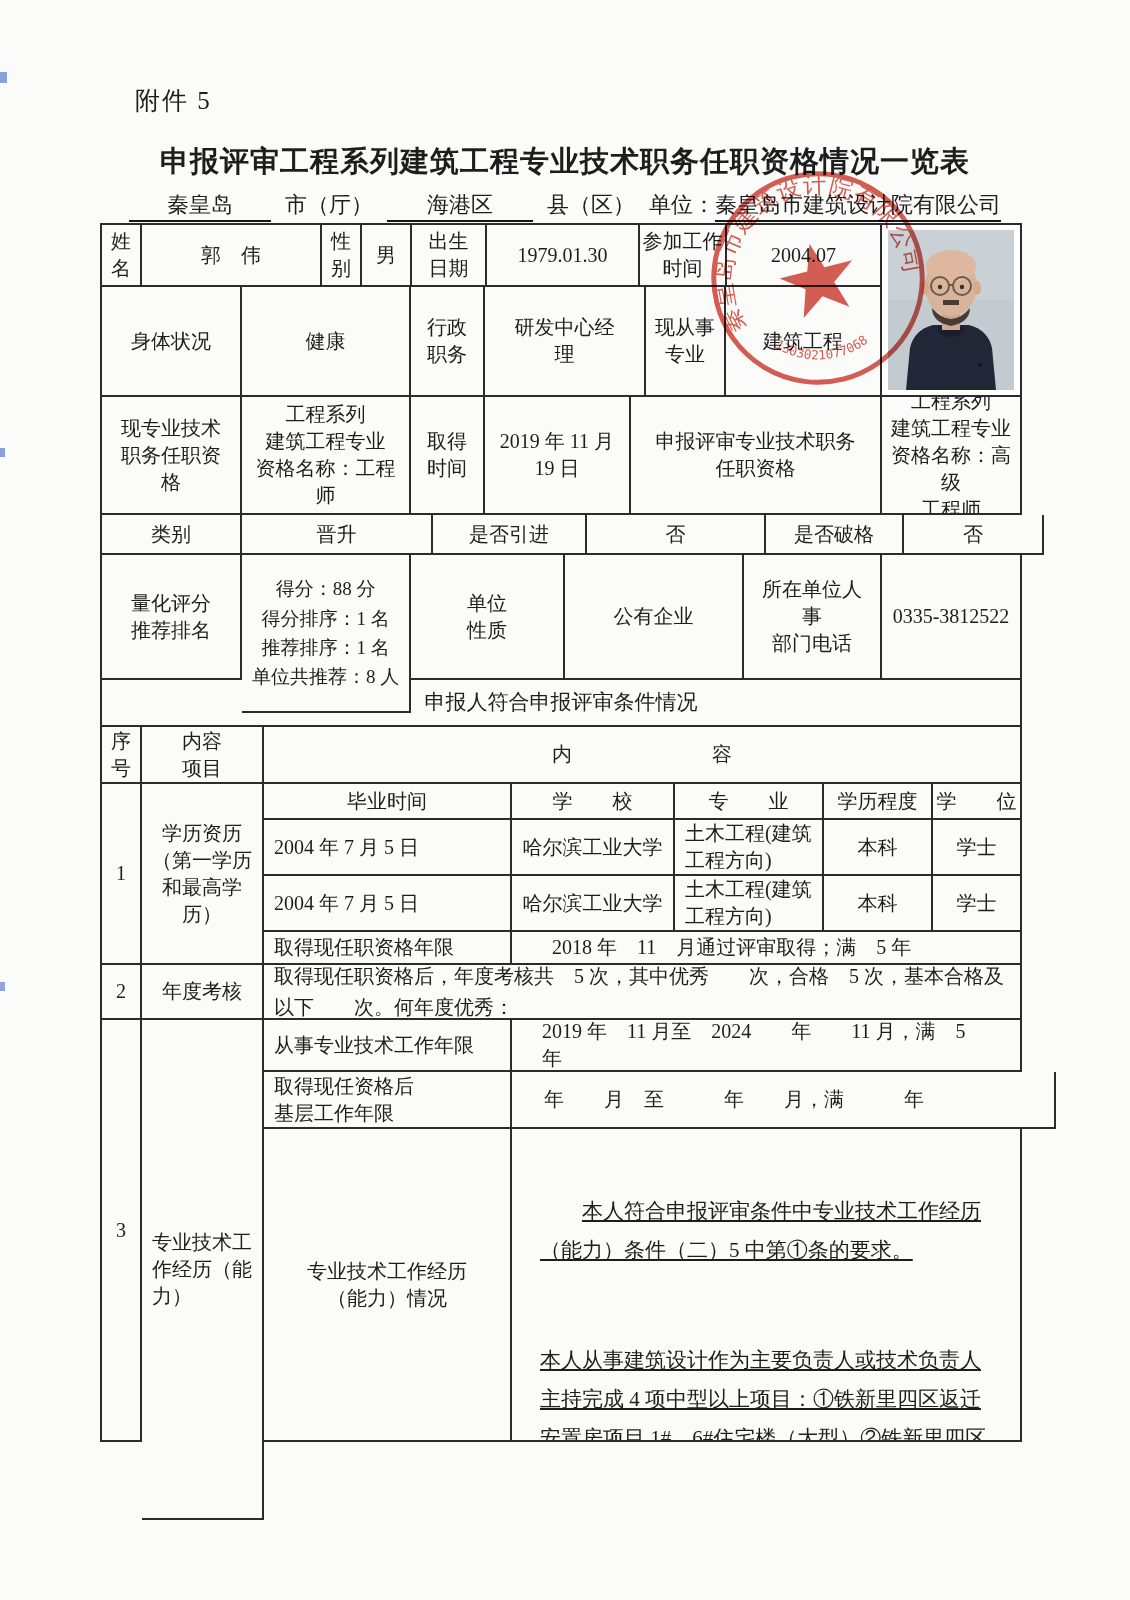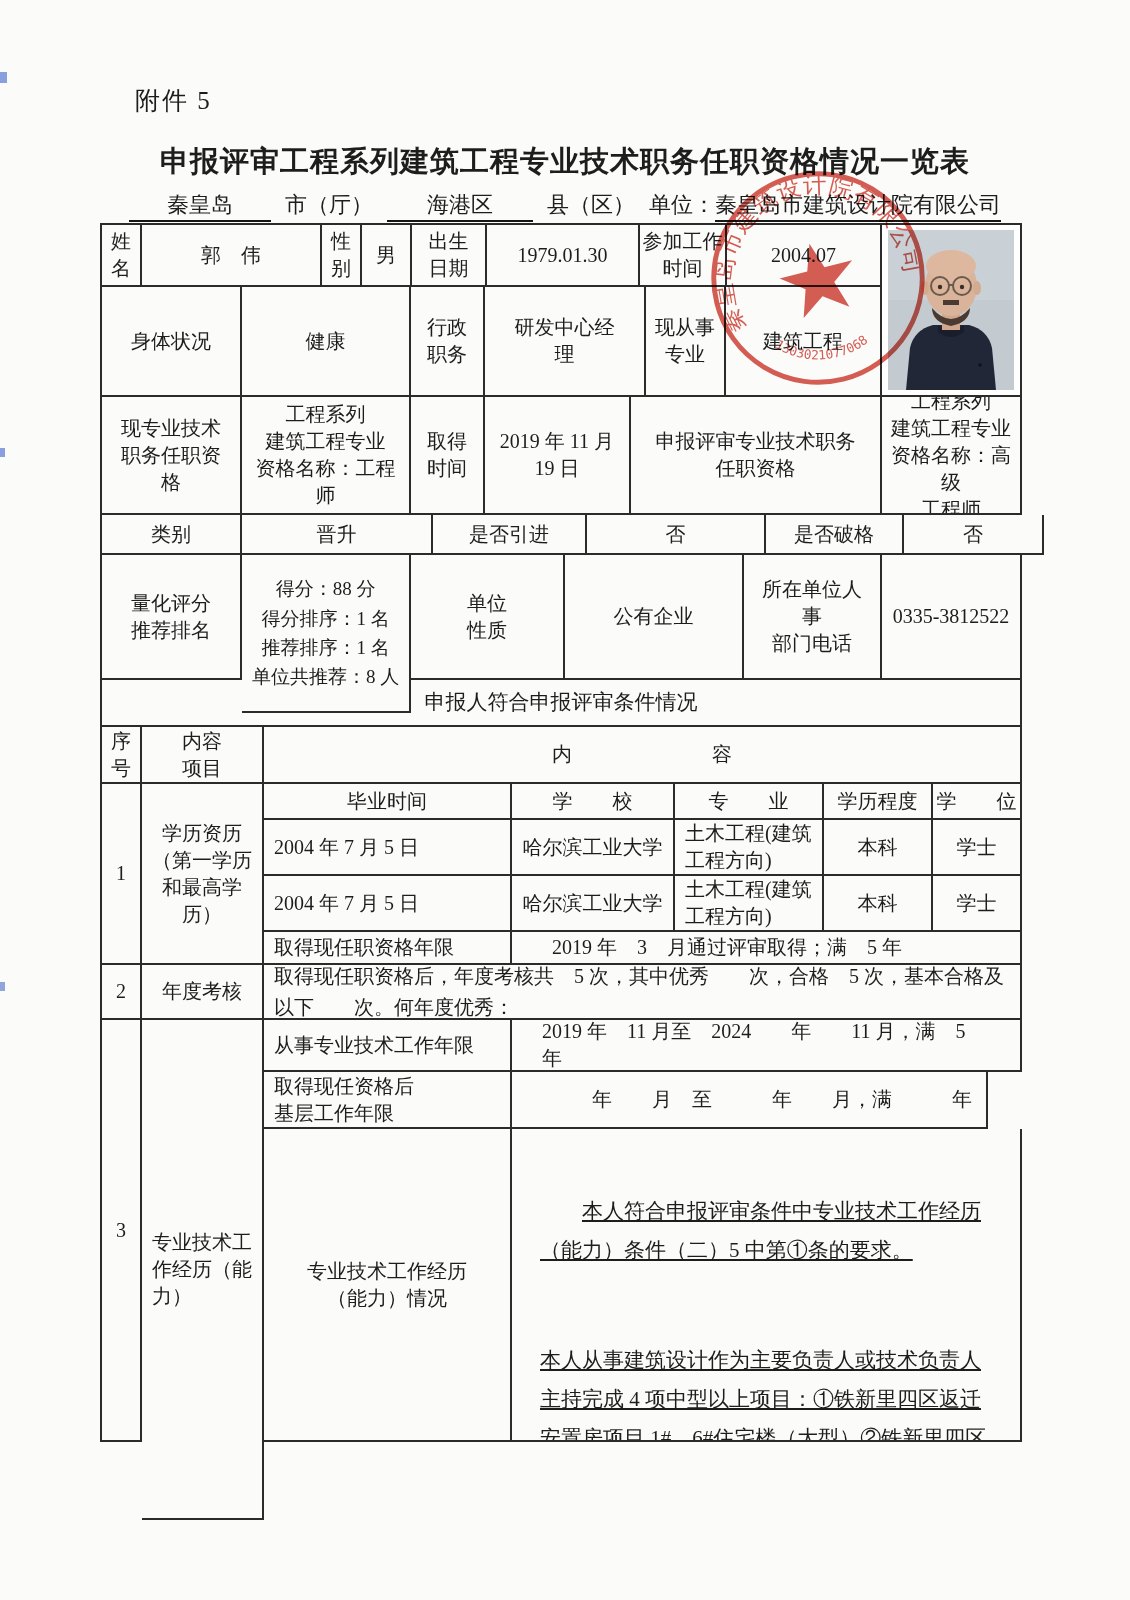--- a/index.html
+++ b/index.html
@@ -207,21 +207,21 @@
         <div class="row" style="height:56px">
           <div class="cell left" style="width:248px;height:56px">2004 年 7 月 5 日</div>
           <div class="cell" style="width:163px;height:56px">哈尔滨工业大学</div>
           <div class="cell left" style="width:149px;height:56px">土木工程(建筑
 工程方向)</div>
           <div class="cell" style="width:109px;height:56px">本科</div>
           <div class="cell" style="width:89px;height:56px">学士</div>
         </div>
         <div class="row" style="height:33px">
           <div class="cell left" style="width:248px;height:33px">取得现任职资格年限</div>
-          <div class="cell left" style="width:510px;height:33px;padding-left:40px">2019 年　3　月通过评审取得；满　5 年</div>
+          <div class="cell left" style="width:510px;height:33px;padding-left:40px">2018 年　11　月通过评审取得；满　5 年</div>
         </div>
       </div>
     </div>
 
     <div class="row" style="height:55px">
       <div class="cell" style="width:40px;height:55px">2</div>
       <div class="cell" style="width:122px;height:55px">年度考核</div>
       <div class="cell left" style="width:758px;height:55px;line-height:1.55;padding-right:6px">取得现任职资格后，年度考核共　5 次，其中优秀　　次，合格　5 次，基本合格及以下　　次。何年度优秀：</div>
     </div>
 
@@ -231,21 +231,21 @@
 作经历（能
 力）</div>
       <div class="col" style="width:758px">
         <div class="row" style="height:52px">
           <div class="cell left" style="width:248px;height:52px">从事专业技术工作年限</div>
           <div class="cell left" style="width:510px;height:52px;padding-left:30px">2019 年　11 月至　2024　　年　　11 月，满　5　　年</div>
         </div>
         <div class="row" style="height:57px">
           <div class="cell left" style="width:248px;height:57px">取得现任资格后
 基层工作年限</div>
-          <div class="cell left" style="width:476px;height:57px;padding-left:80px">年　　月　至　　　年　　月，满　　　年</div>
+          <div class="cell left" style="width:544px;height:57px;padding-left:32px">年　　月　至　　　年　　月，满　　　年</div>
         </div>
         <div class="row" style="height:313px">
           <div class="cell" style="width:248px;height:313px">专业技术工作经历
 （能力）情况</div>
           <div class="cell topleft longtext" style="width:510px;height:313px">
             <p class="indent">本人符合申报评审条件中专业技术工作经历（能力）条件（二）5 中第①条的要求。</p>
             <p>本人从事建筑设计作为主要负责人或技术负责人主持完成 4 项中型以上项目：①铁新里四区返迁安置房项目 1#、6#住宅楼（大型）②铁新里四区返迁安置房项目 3#、8#住宅楼（大型）；③中国建设银行河北省分行创新孵化中心（秦皇岛）建设项目（中型）；④秦皇岛城市更新物业管理有限公司绿色商厦装修改造工程项目（中型）；⑤秦皇岛经济技术开发区城乡建设局综合保税区配套工程项目（房建部分）-1 号、2 号物流分拨仓库（中型）；</p>
           </div>
         </div>
       </div>

